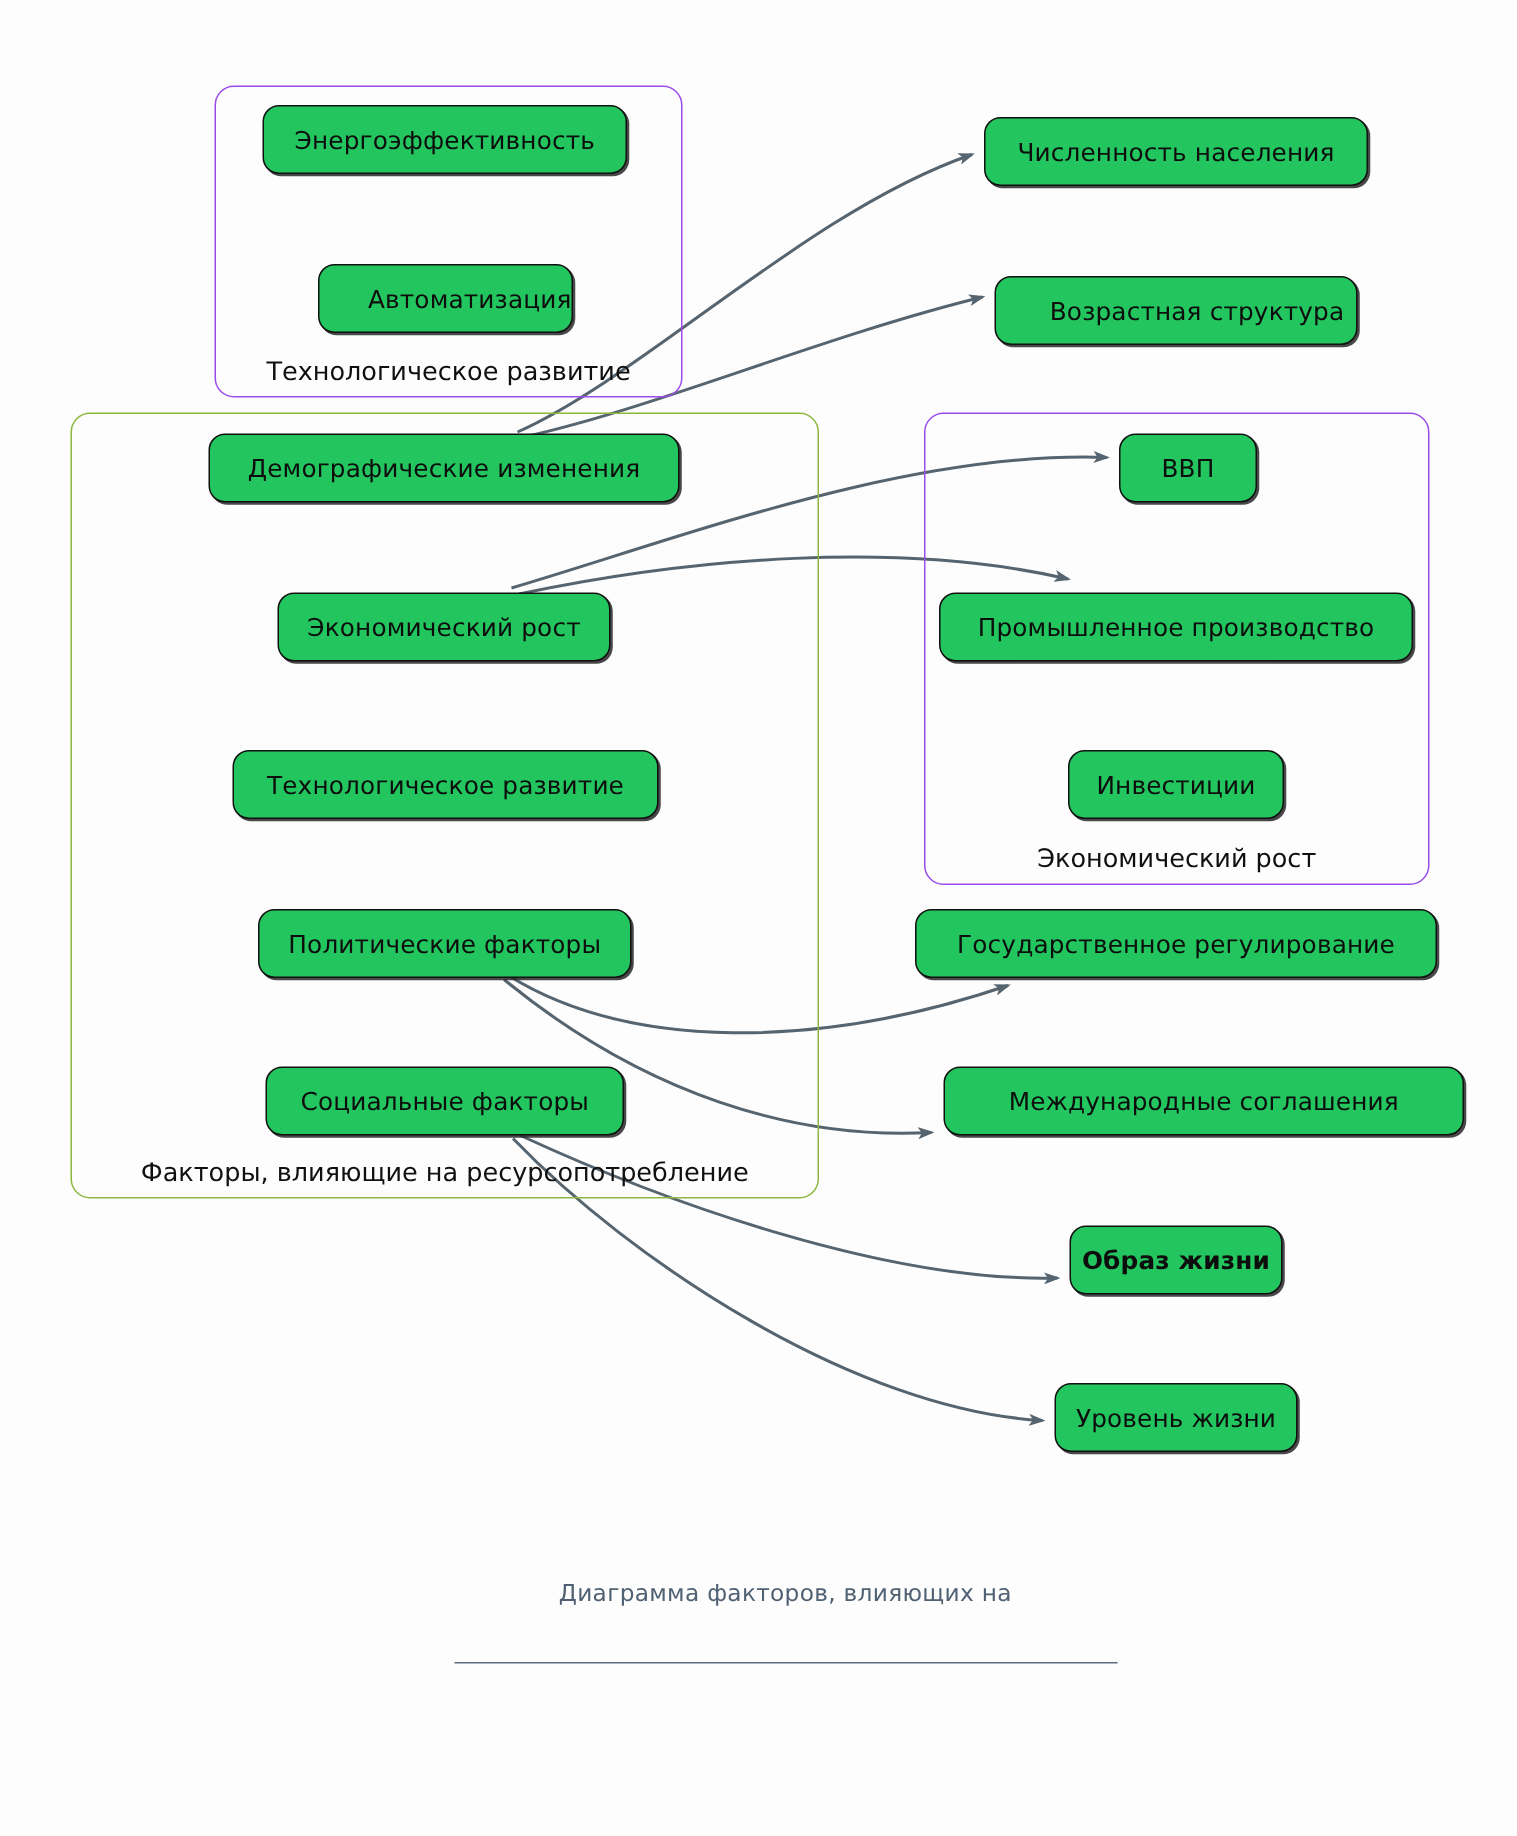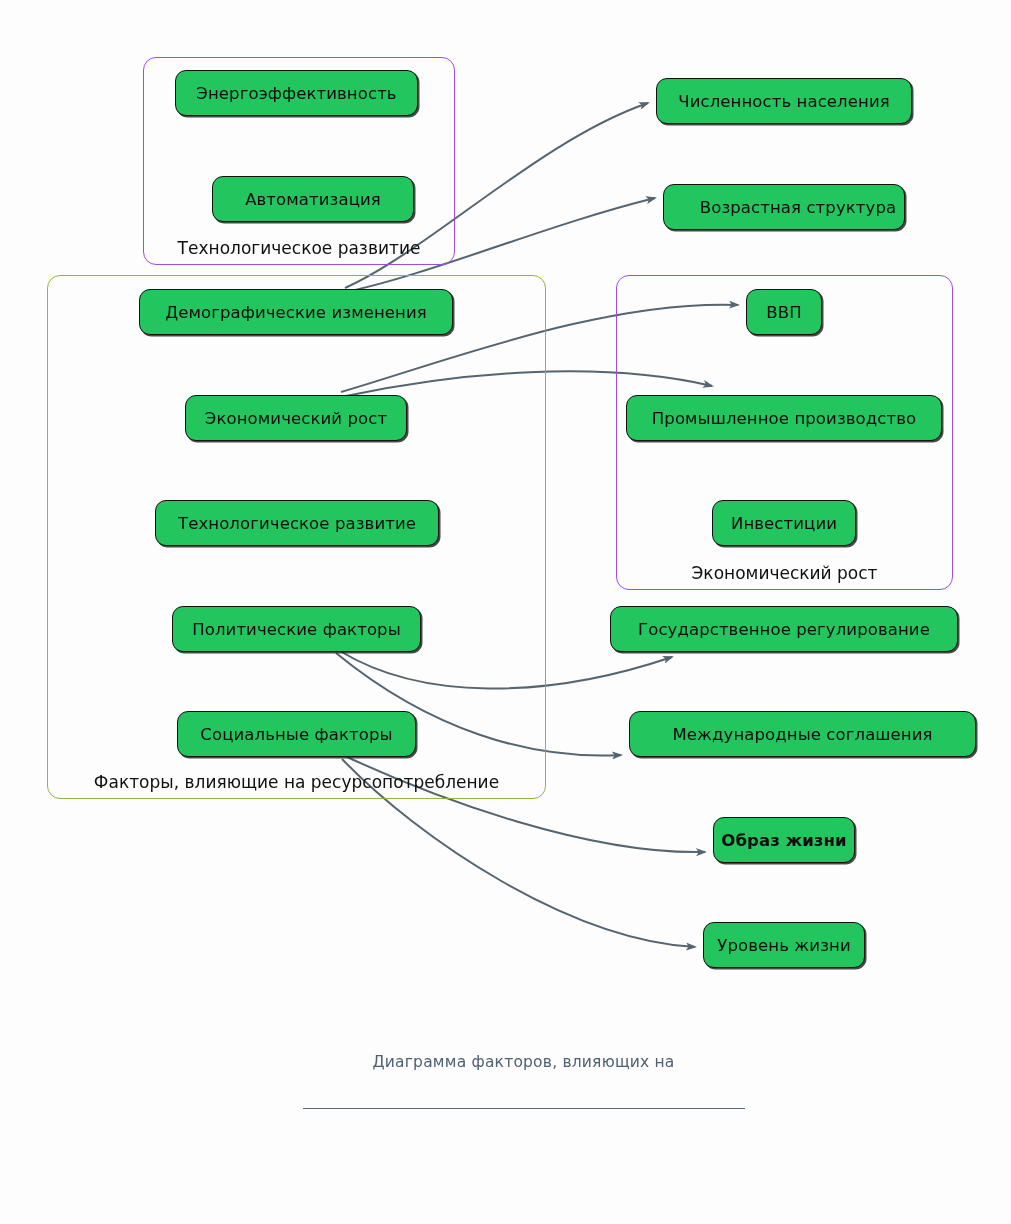--- a/index.html
+++ b/index.html
@@ -109,33 +109,33 @@
       <div class="cluster-label" style="left: 143px; top: 238px; width: 312px;">Технологическое развитие</div>
       <div class="cluster" style="left: 47px; top: 275px; width: 499px; height: 524px; border: 1.6px solid rgb(140, 184, 63);"></div>
       <div class="cluster-label" style="left: 47px; top: 772px; width: 499px;">Факторы, влияющие на ресурсопотребление</div>
       <div class="cluster" style="left: 616px; top: 275px; width: 337px; height: 315px; border: 1.6px solid rgb(155, 77, 235);"></div>
       <div class="cluster-label" style="left: 616px; top: 563px; width: 337px;">Экономический рост</div>
     </div>
   <div id="nodes-group">
       <div class="node" style="left: 175px; top: 70px; width: 243px; height: 46px;">
         <span>Энергоэффективность</span>
       </div>
-      <div class="node" style="left: 212px; top: 176px; width: 202px; height: 46px;">
+      <div class="node" style="left: 212px; top: 176px; width: 170px; height: 46px; justify-content: flex-end;">
         <span>Автоматизация</span>
       </div>
       <div class="node" style="left: 656px; top: 78px; width: 256px; height: 46px; text-align: right;">
         <span>Численность населения</span>
       </div>
       <div class="node" style="left: 663px; top: 184px; width: 242px; height: 46px; padding-left: 28px;">
         <span>Возрастная структура</span>
       </div>
       <div class="node" style="left: 139px; top: 289px; width: 314px; height: 46px;">
         <span>Демографические изменения</span>
       </div>
-      <div class="node" style="left: 746px; top: 289px; width: 76px; height: 46px;">
+      <div class="node" style="left: 746px; top: 289px; width: 92px; height: 46px;">
         <span>ВВП</span>
       </div>
       <div class="node" style="left: 185px; top: 395px; width: 222px; height: 46px;">
         <span>Экономический рост</span>
       </div>
       <div class="node" style="left: 626px; top: 395px; width: 316px; height: 46px;">
         <span>Промышленное производство</span>
       </div>
       <div class="node" style="left: 155px; top: 500px; width: 284px; height: 46px;">
         <span>Технологическое развитие</span>

